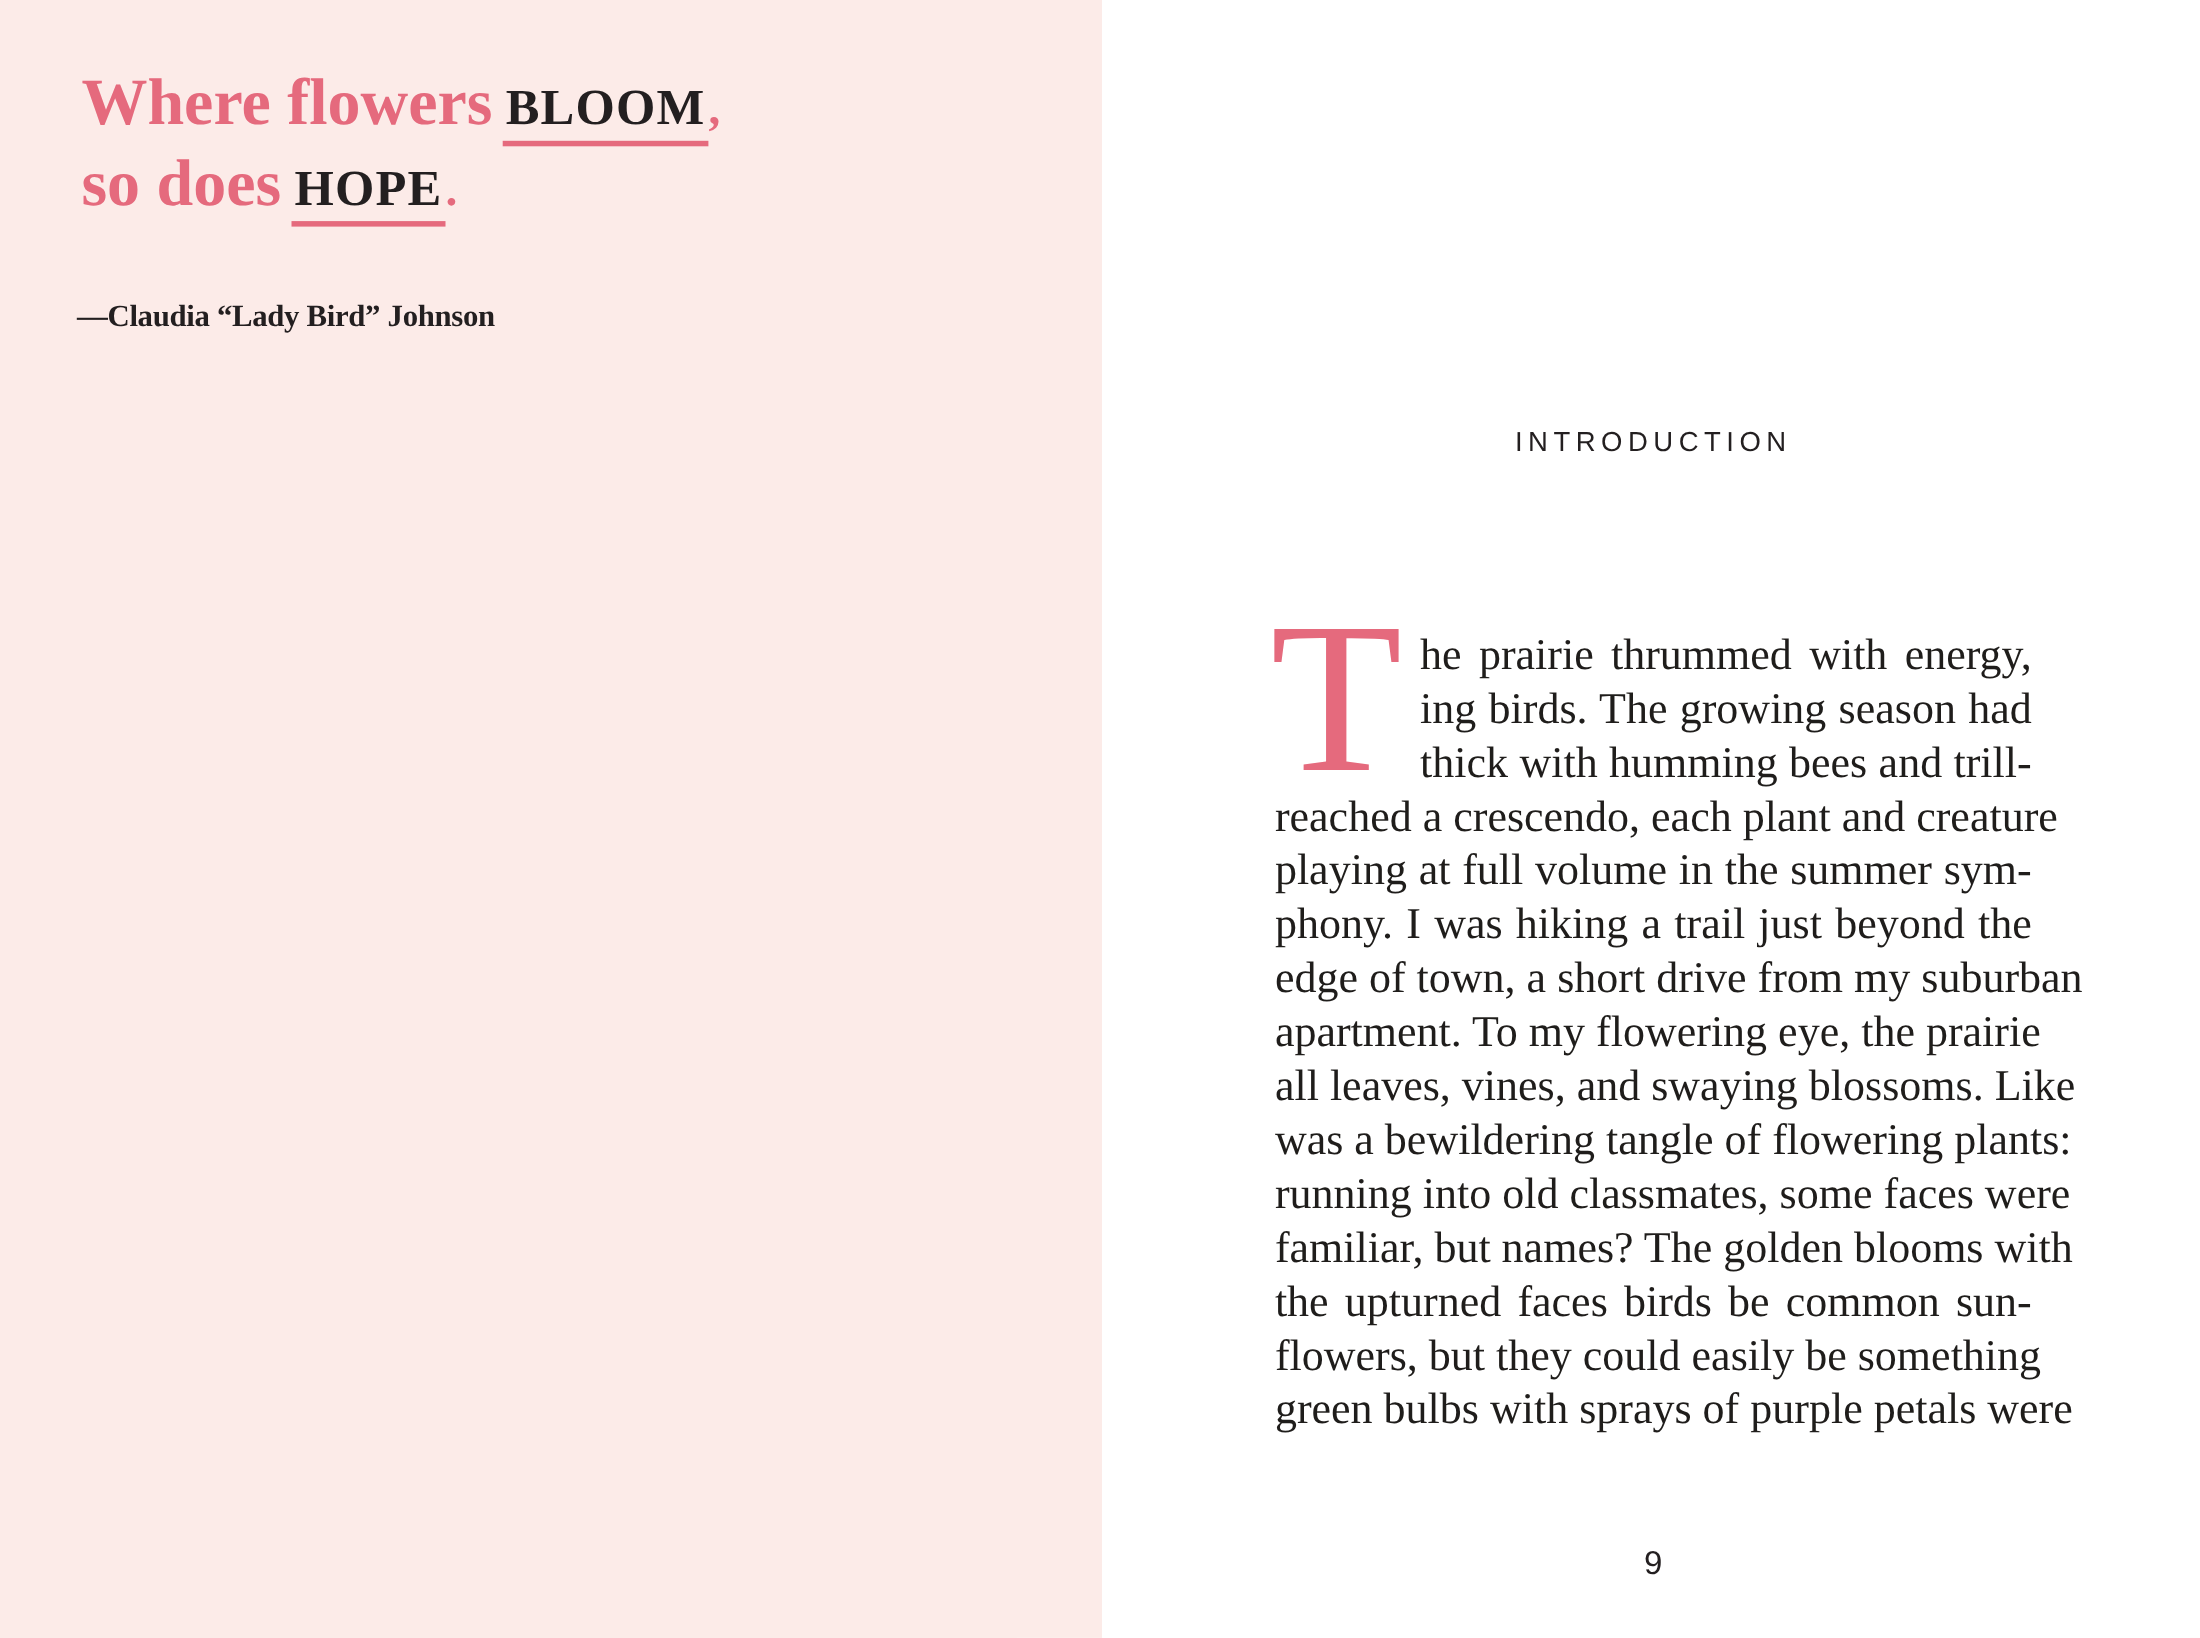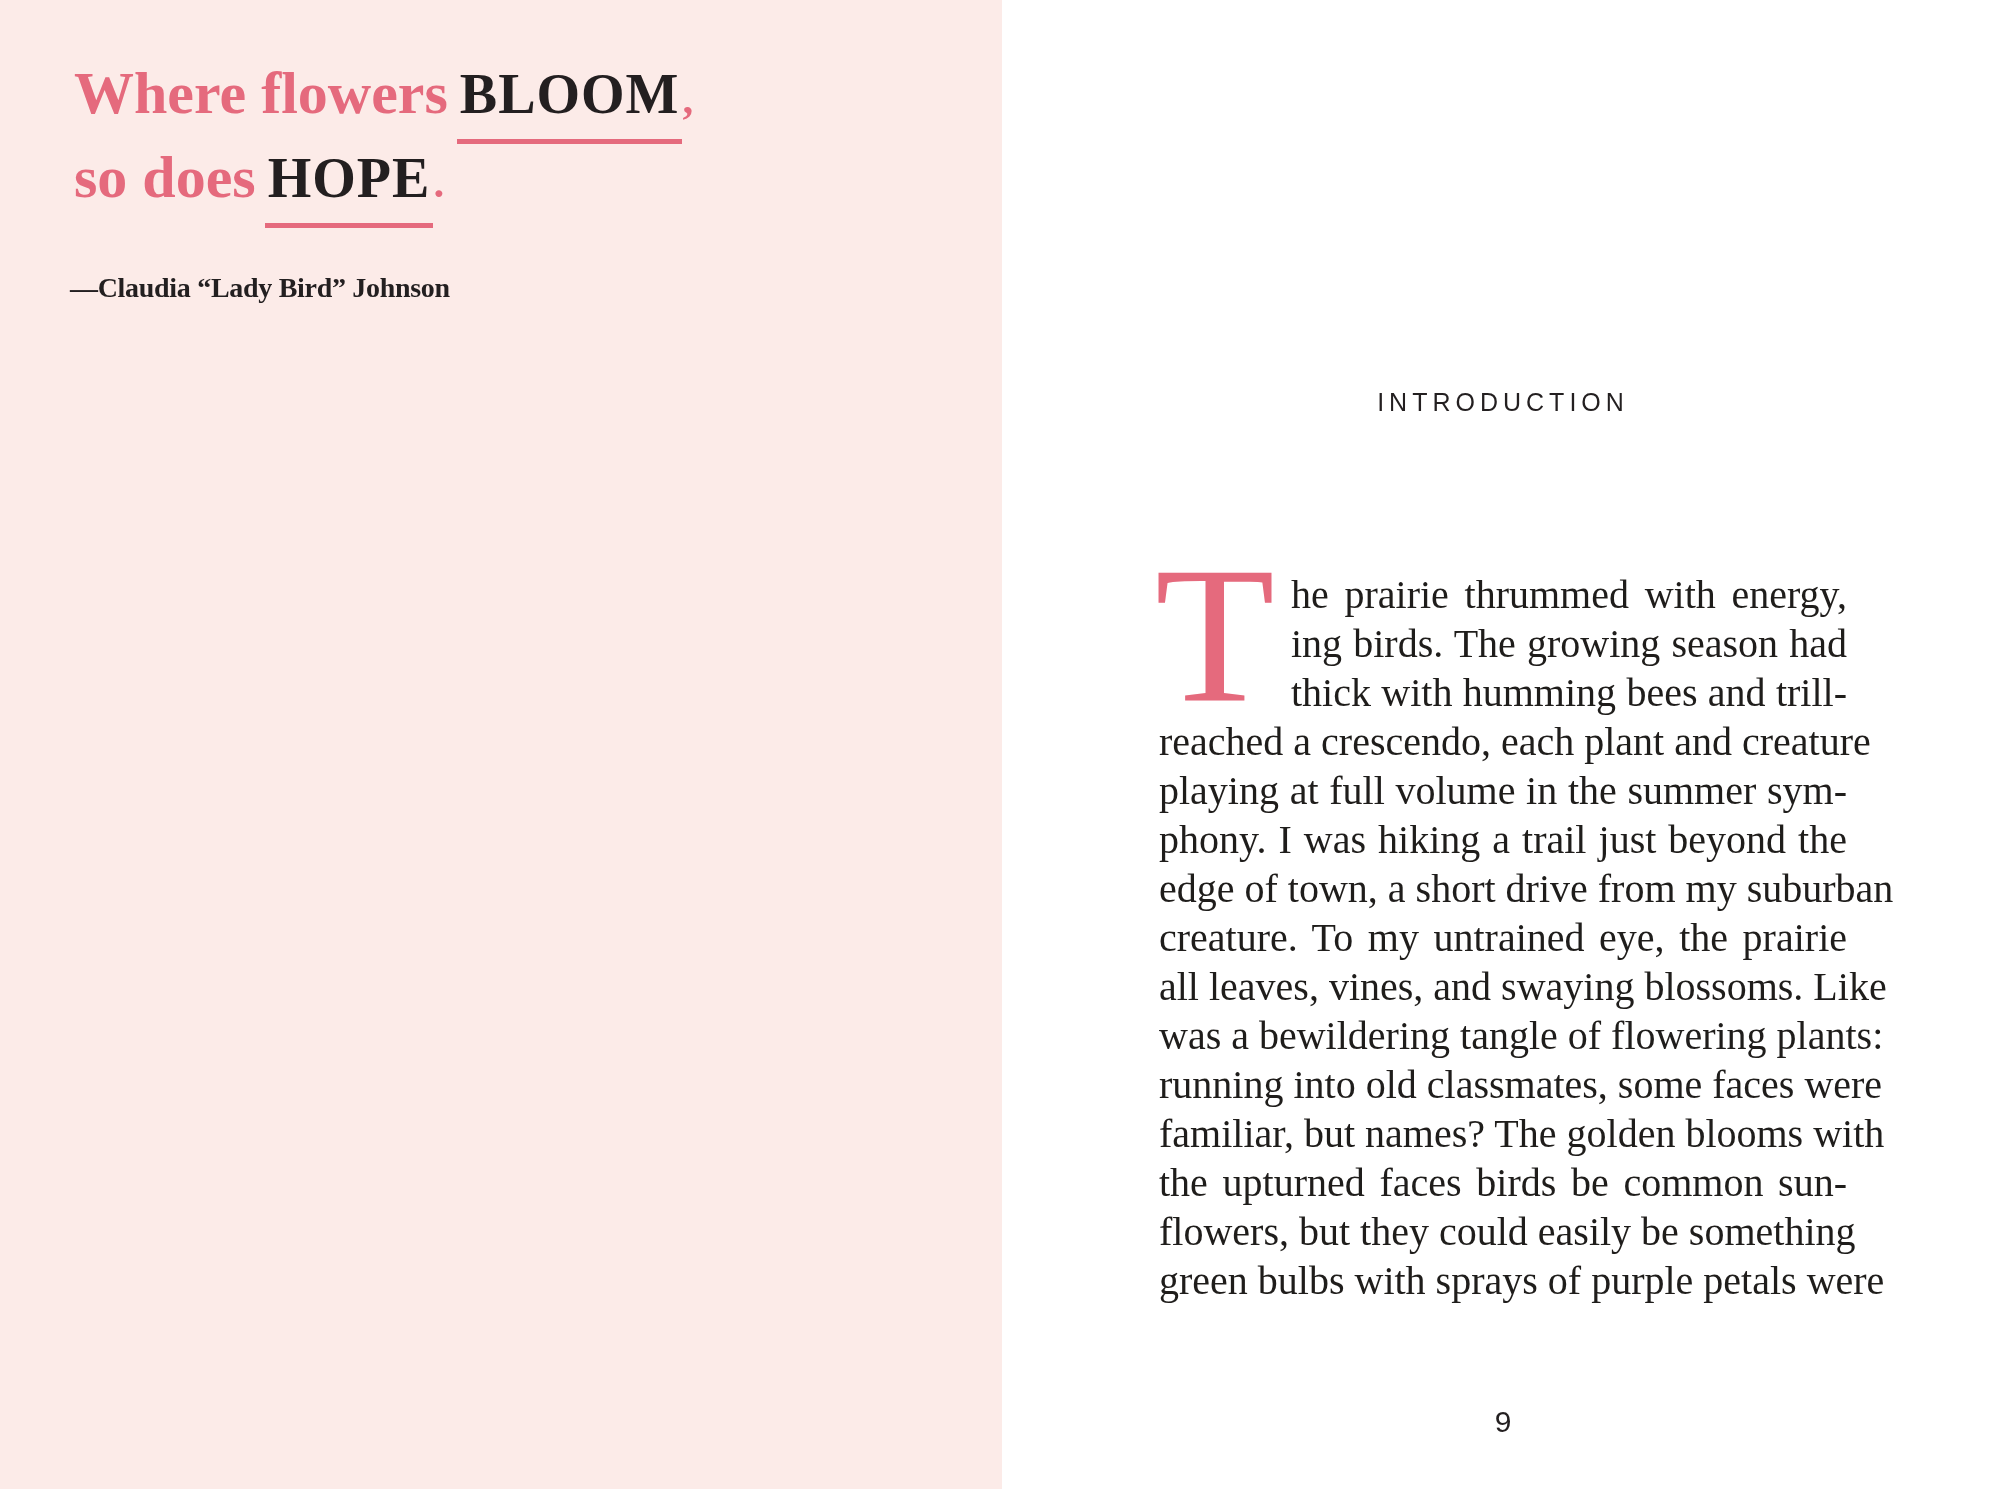--- a/index.html
+++ b/index.html
@@ -22,25 +22,25 @@
   .quote{
     position:absolute;left:74px;top:60px;
     font-family:"Liberation Serif",serif;
     font-weight:bold;
     font-size:60px;line-height:66px;
     color:var(--accent-coral,#e56a7d);
     white-space:nowrap;
   }
   .q-emph{
     display:inline-block;
-    font-size:56px;line-height:1;
+    font-size:46px;line-height:1;
     letter-spacing:1px;
     color:var(--ink-dark,#231f20);
     border-bottom:5px solid var(--accent-coral,#e56a7d);
-    padding:0 3px 17px 3px;
+    padding:0 3px 7px 3px;
     margin-left:9px;
   }
   .q-punct{
     font-size:43px;
     color:var(--accent-coral,#e56a7d);
   }
   .attribution{
     position:absolute;left:70px;top:272px;
     font-family:Liberation Serif, serif;
     font-weight:bold;
@@ -106,21 +106,21 @@
     <div class="body-block">
       <span class="drop-cap">T</span>
       <div class="lines">
           <div class="body-line indented">he prairie thrummed with energy,</div>
           <div class="body-line indented">ing birds. The growing season had</div>
           <div class="body-line indented">thick with humming bees and trill-</div>
           <div class="body-line">reached a crescendo, each plant and creature</div>
           <div class="body-line">playing at full volume in the summer sym-</div>
           <div class="body-line">phony. I was hiking a trail just beyond the</div>
           <div class="body-line">edge of town, a short drive from my suburban</div>
-          <div class="body-line">creature. To my untrained eye, the prairie</div>
+          <div class="body-line">apartment. To my flowering eye, the prairie</div>
           <div class="body-line">all leaves, vines, and swaying blossoms. Like</div>
           <div class="body-line">was a bewildering tangle of flowering plants:</div>
           <div class="body-line">running into old classmates, some faces were</div>
           <div class="body-line">familiar, but names? The golden blooms with</div>
           <div class="body-line">the upturned faces birds be common sun-</div>
           <div class="body-line">flowers, but they could easily be something</div>
           <div class="body-line final">green bulbs with sprays of purple petals were</div>
         </div>
     </div>
     <div class="page-number">9</div>

